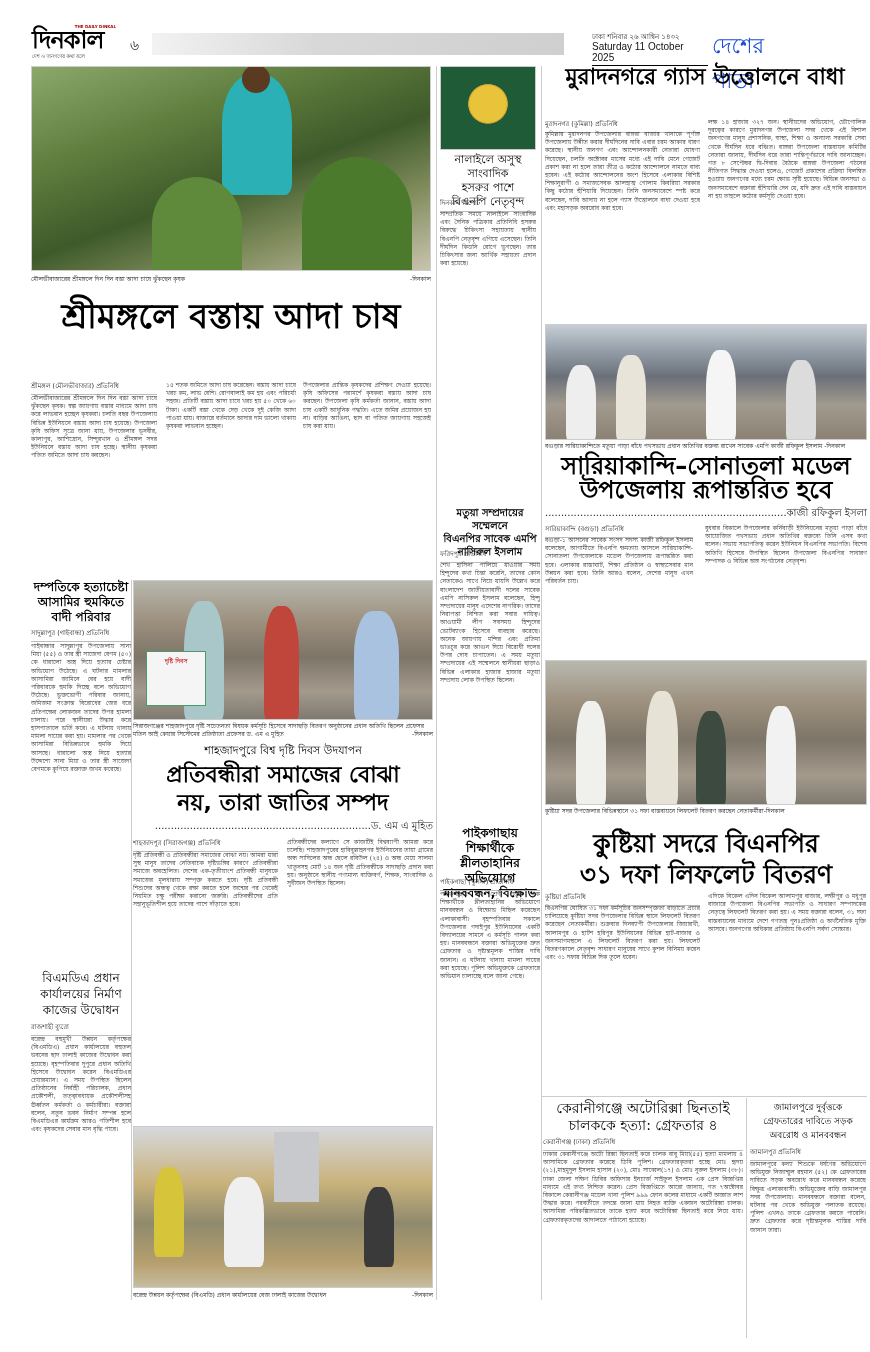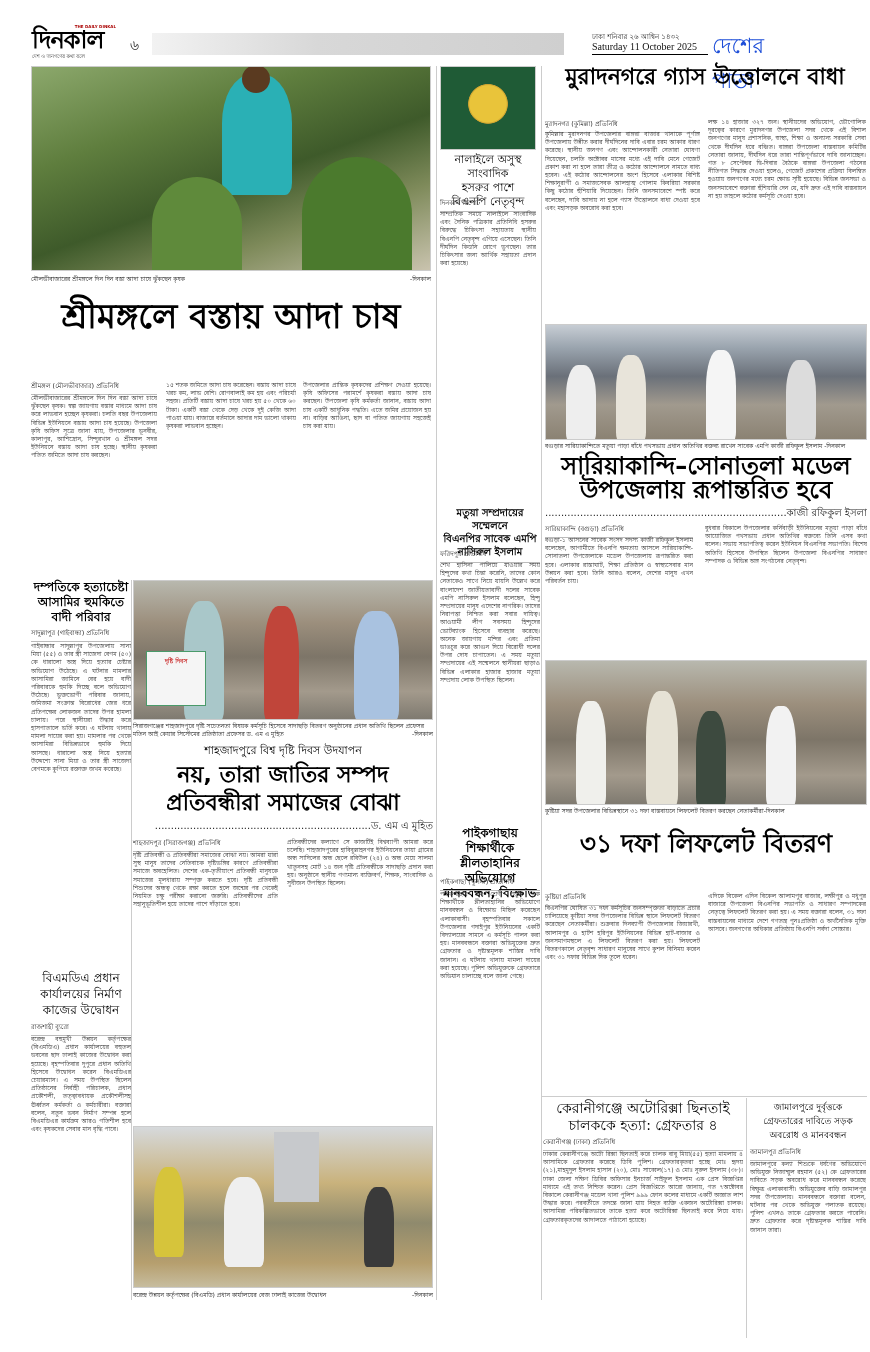--- a/index.html
+++ b/index.html
@@ -6,21 +6,21 @@
 body{width:870px;height:1352px;background:#fff;font-family:"DejaVu Sans",sans-serif;color:#111;position:relative;overflow:hidden}
 .abs{position:absolute}
 .masthead{left:0;top:0;width:756px;height:64px}
 .logo{left:32px;top:28px;width:90px;height:34px}
 .logo-main{font-family:"DejaVu Serif",serif;font-weight:bold;font-size:24px;line-height:24px;color:#000;letter-spacing:-1px}
 .logo-tag{font-size:5px;color:#333;margin-top:1px}
 .logo-top{position:absolute;right:6px;top:-4px;font-size:4px;color:#a00;font-weight:bold}
 .pageno{left:130px;top:34px;font-size:14px;color:#333}
 .grad{left:152px;top:33px;width:412px;height:22px;background:linear-gradient(90deg,#f2f2f2 0%,#d8d8d8 40%,#cfcfcf 100%)}
 .date-bn{left:592px;top:31px;font-size:7px;color:#222}
-.date-en{left:592px;top:41px;font-family:Liberation Serif, serif;font-size:10px;color:#111;border-bottom:1px solid #000;padding-bottom:2px;width:116px}
+.date-en{left:592px;top:41px;font-family:Liberation Sans, sans-serif;font-size:10px;color:#111;border-bottom:1px solid #000;padding-bottom:2px;width:116px}
 .section{left:712px;top:30px;font-size:21px;color:#1d4ed8;font-weight:normal}
 .photo{overflow:hidden;border:1px solid #ccc}
 .ph-green{background:linear-gradient(160deg,#8ca86c 0%,#5f7e3e 30%,#3e5a2a 55%,#7e8a5a 75%,#c9c3ae 100%)}
 .ph-portrait{background:radial-gradient(circle at 50% 45%,#e9c43a 0 28%,#c8a030 30%,#1f5b36 31% 100%)}
 .ph-crowd{background:linear-gradient(180deg,#c7cdd4 0%,#9aa4ae 20%,#6a7079 45%,#a19a8e 70%,#8b8273 100%)}
 .ph-street{background:linear-gradient(180deg,#b8b8ae 0%,#9c8f7d 30%,#7d7568 55%,#a39a8c 80%,#7f7a70 100%)}
 .ph-const{background:linear-gradient(180deg,#d6d9dc 0%,#c9b27c 35%,#8f8a6d 60%,#b69f6e 85%,#c7bd9f 100%)}
 .caption{font-size:6px;color:#222;line-height:8px}
 .credit{float:right}
 .hl{font-family:"DejaVu Sans",sans-serif;font-weight:bold;color:#000;text-align:center;line-height:1.05}
@@ -116,20 +116,21 @@
 <div class="abs body-text" style="left:440px;top:890px;width:100px;height:200px">পাইকগাছায় ৭ম শ্রেণী পড়ুয়া এক শিক্ষার্থীকে শ্লীলতাহানির অভিযোগে মানববন্ধন ও বিক্ষোভ মিছিল করেছেন এলাকাবাসী। বৃহস্পতিবার সকালে উপজেলার গদাইপুর ইউনিয়নের একটি বিদ্যালয়ের সামনে এ কর্মসূচি পালন করা হয়। মানববন্ধনে বক্তারা অভিযুক্তের দ্রুত গ্রেফতার ও দৃষ্টান্তমূলক শাস্তির দাবি জানান। এ ঘটনায় থানায় মামলা দায়ের করা হয়েছে। পুলিশ অভিযুক্তকে গ্রেফতারে অভিযান চালাচ্ছে বলে জানা গেছে।</div>
 
 <div class="abs photo ph-street" style="left:545px;top:660px;width:322px;height:145px">
   <div class="fig" style="left:30px;top:40px;width:30px;height:105px;background:#f0f0ec"></div>
   <div class="fig" style="left:100px;top:30px;width:32px;height:115px;background:#e6e2d5"></div>
   <div class="fig" style="left:150px;top:50px;width:30px;height:95px;background:#3d4a3f"></div>
   <div class="fig" style="left:220px;top:45px;width:30px;height:100px;background:#f2f2f2"></div>
 </div>
 <div class="abs caption" style="left:545px;top:807px;width:322px">কুষ্টিয়া সদর উপজেলার বিভিন্নস্থানে ৩১ দফা বাস্তবায়নে লিফলেট বিতরণ করছেন নেতাকর্মীরা-দিনকাল</div>
 <div class="abs hl" style="left:545px;top:828px;width:322px;font-size:25px;line-height:31px">
+  <div>কুষ্টিয়া সদরে বিএনপির</div>
   <div>৩১ দফা লিফলেট বিতরণ</div>
 </div>
 <div class="abs byline" style="left:545px;top:892px;width:155px">কুষ্টিয়া প্রতিনিধি</div>
 <div class="abs body-text" style="left:545px;top:904px;width:155px;height:188px">বিএনপির ঘোষিত ৩১ দফা কর্মসূচির জনসম্পৃক্ততা বাড়াতে প্রচার চালিয়েছে কুষ্টিয়া সদর উপজেলার বিভিন্ন স্থানে লিফলেট বিতরণ করেছেন নেতাকর্মীরা। শুক্রবার দিনব্যাপী উপজেলার জিয়ারখী, আলামপুর ও হাটশ হরিপুর ইউনিয়নের বিভিন্ন হাট-বাজার ও জনসমাগমস্থলে এ লিফলেট বিতরণ করা হয়। লিফলেট বিতরণকালে নেতৃবৃন্দ সাধারণ মানুষের সাথে কুশল বিনিময় করেন এবং ৩১ দফার বিভিন্ন দিক তুলে ধরেন।</div>
 <div class="abs body-text" style="left:708px;top:892px;width:158px;height:200px">এদিকে বিকেল এদিন বিকেল আলামপুর বাজার, লক্ষীপুর ও মধুপুর বাজারে উপজেলা বিএনপির সভাপতি ও সাধারণ সম্পাদকের নেতৃত্বে লিফলেট বিতরণ করা হয়। এ সময় বক্তারা বলেন, ৩১ দফা বাস্তবায়নের মাধ্যমে দেশে গণতন্ত্র পুনঃপ্রতিষ্ঠা ও অর্থনৈতিক মুক্তি আসবে। জনগণের অধিকার প্রতিষ্ঠায় বিএনপি সর্বদা সোচ্চার।</div>
 
 <div class="abs hl" style="left:543px;top:1100px;width:200px;font-size:14px;line-height:17px;font-weight:normal">
   <div>কেরানীগঞ্জে অটোরিক্সা ছিনতাই</div>
   <div>চালককে হত্যা: গ্রেফতার ৪</div>
 </div>
@@ -157,22 +158,22 @@
   <div class="fig" style="left:130px;top:25px;width:35px;height:115px;background:#c0453a"></div>
   <div class="fig" style="left:220px;top:30px;width:45px;height:110px;background:#a9c2e0"></div>
   <div class="abs" style="left:12px;top:70px;width:60px;height:55px;background:#f5f5f5;border:1px solid #4a9a6a;font-size:6px;color:#c33;text-align:center;padding-top:4px;font-weight:bold">দৃষ্টি দিবস</div>
 </div>
 <div class="abs caption" style="left:133px;top:722px;width:300px">
   <span>সিরাজগঞ্জের শাহজাদপুরে দৃষ্টি সচেতনতা বিষয়ক কর্মসূচি হিসেবে সাদাছড়ি বিতরণ অনুষ্ঠানের প্রধান অতিথি ছিলেন প্রফেসর মতিন আই কেয়ার সিস্টেমের প্রতিষ্ঠাতা প্রফেসর ড. এম এ মুহিত</span>
   <span class="credit">-দিনকাল</span>
 </div>
 <div class="abs hl" style="left:133px;top:745px;width:300px;font-size:11px;font-weight:normal">শাহজাদপুরে বিশ্ব দৃষ্টি দিবস উদযাপন</div>
 <div class="abs hl" style="left:133px;top:761px;width:300px;font-size:22px;line-height:28px">
+  <div>প্রতিবন্ধীরা সমাজের বোঝা</div>
   <div>নয়, তারা জাতির সম্পদ</div>
-  <div>প্রতিবন্ধীরা সমাজের বোঝা</div>
 </div>
 <div class="abs dotline" style="left:133px;top:818px;width:300px">
   <span>....................................................................</span><span>ড. এম এ মুহিত</span>
 </div>
 <div class="abs byline" style="left:133px;top:838px;width:145px">শাহজাদপুর (সিরাজগঞ্জ) প্রতিনিধি</div>
 <div class="abs body-text" style="left:133px;top:851px;width:145px;height:270px">দৃষ্টি প্রতিবন্ধী ও প্রতিবন্ধীরা সমাজের বোঝা নয়। আমরা যারা সুস্থ মানুষ তাদের নেতিবাচক দৃষ্টিভঙ্গির কারণে প্রতিবন্ধীরা সমাজে অবহেলিত। দেশের এক-তৃতীয়াংশ প্রতিবন্ধী মানুষকে সমাজের মূলধারায় সম্পৃক্ত করতে হবে। দৃষ্টি প্রতিবন্ধী শিশুদের অন্ধত্ব থেকে রক্ষা করতে হলে জন্মের পর থেকেই নিয়মিত চক্ষু পরীক্ষা করানো জরুরি। প্রতিবন্ধীদের প্রতি সহানুভূতিশীল হয়ে তাদের পাশে দাঁড়াতে হবে।</div>
 <div class="abs body-text" style="left:287px;top:838px;width:146px;height:283px">প্রতিবন্ধীদের কল্যাণে সে কাজটিই বিশ্বব্যাপী আমরা করে চলেছি। শাহজাদপুরের হাবিবুল্লাহনগর ইউনিয়নের তায়া গ্রামের অন্ধ সাদিলের অন্ধ ছেলে রবিউল (২৪) ও অন্ধ মেয়ে সালমা খাতুনসহ মোট ১৪ জন দৃষ্টি প্রতিবন্ধীকে সাদাছড়ি প্রদান করা হয়। অনুষ্ঠানে স্থানীয় গণ্যমান্য ব্যক্তিবর্গ, শিক্ষক, সাংবাদিক ও সুধীজন উপস্থিত ছিলেন।</div>
 
 <div class="abs hl" style="left:31px;top:970px;width:100px;font-size:12px;line-height:16px;font-weight:normal">
   <div>বিএমডিএ প্রধান</div>

